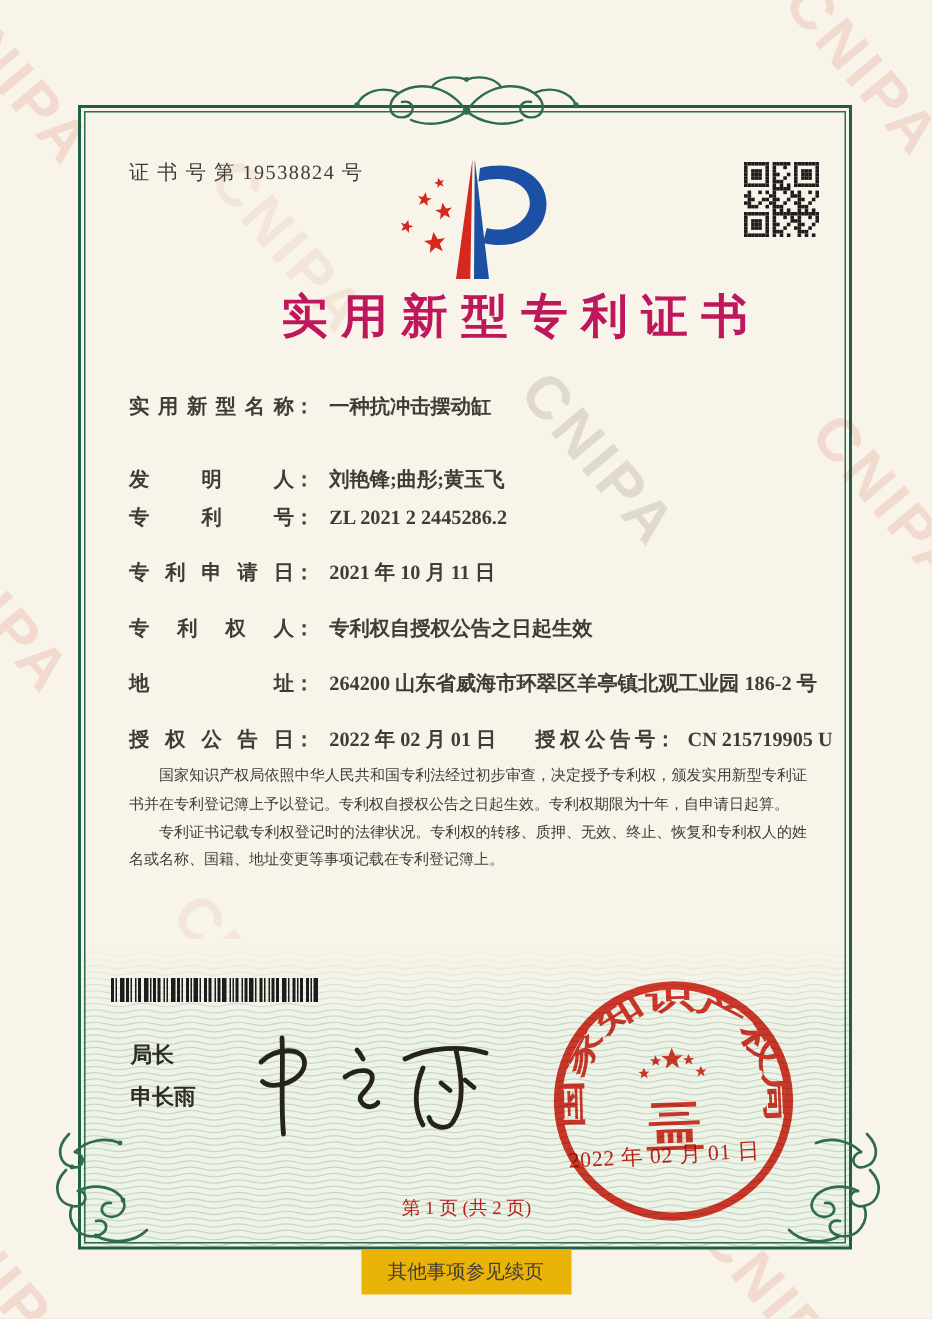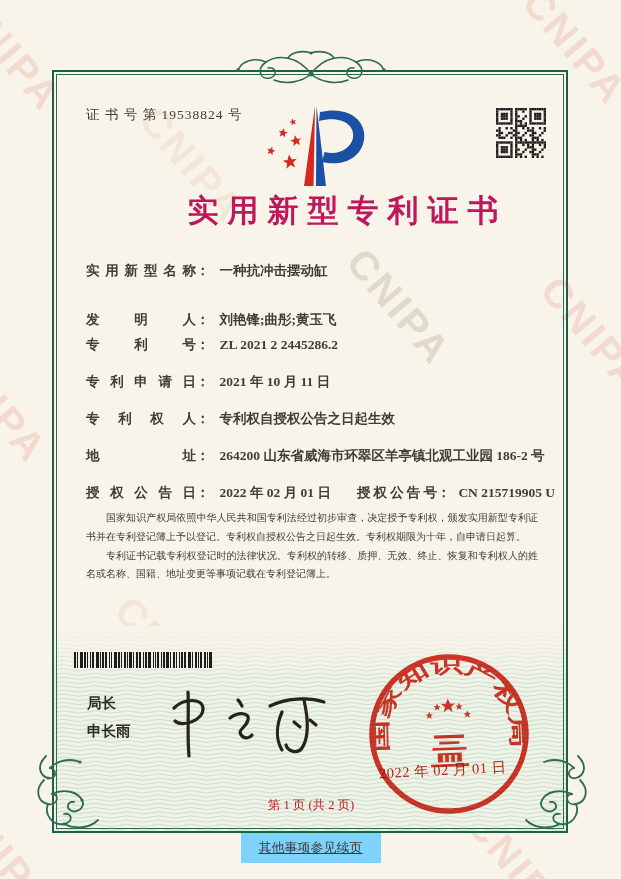--- a/index.html
+++ b/index.html
@@ -60,21 +60,21 @@
   .official div{margin-bottom:9px;font-weight:bold;}
   .sig{position:absolute; left:158px; top:678px; z-index:3;}
   .seal{position:absolute; left:364px; top:649px; z-index:4; opacity:.92; mix-blend-mode:multiply;
     transform:rotate(-2deg);}
   .seal-date{position:absolute; left:379px; top:761px; z-index:5; color:#c8271b;
     font-size:14.5px; letter-spacing:.5px; transform:rotate(-3deg); white-space:nowrap;
     mix-blend-mode:multiply;}
   .page-footer{position:absolute; left:52px; top:797px; width:518px; text-align:center;
     font-size:12.5px; z-index:3; color:#b91c1c;}
   .note{position:absolute; left:50%; top:833px; transform:translateX(-50%);
-    background:#7dd3fc; padding:6px 18px; font-size:13px; z-index:3; white-space:nowrap;text-decoration:underline;}
+    background:#eab308; padding:6px 18px; font-size:13px; z-index:3; white-space:nowrap;}
 </style>
 </head>
 <body>
 
 <div class="page">
 
   <span class="wm" style="left:-18px; top:-14px;">CNIPA</span>
   <span class="wm" style="left:548px; top:-20px;">CNIPA</span>
   <span class="wm faint" style="left:165px; top:98px;">CNIPA</span>
   <span class="wm gray" style="left:372px; top:240px;">CNIPA</span>

